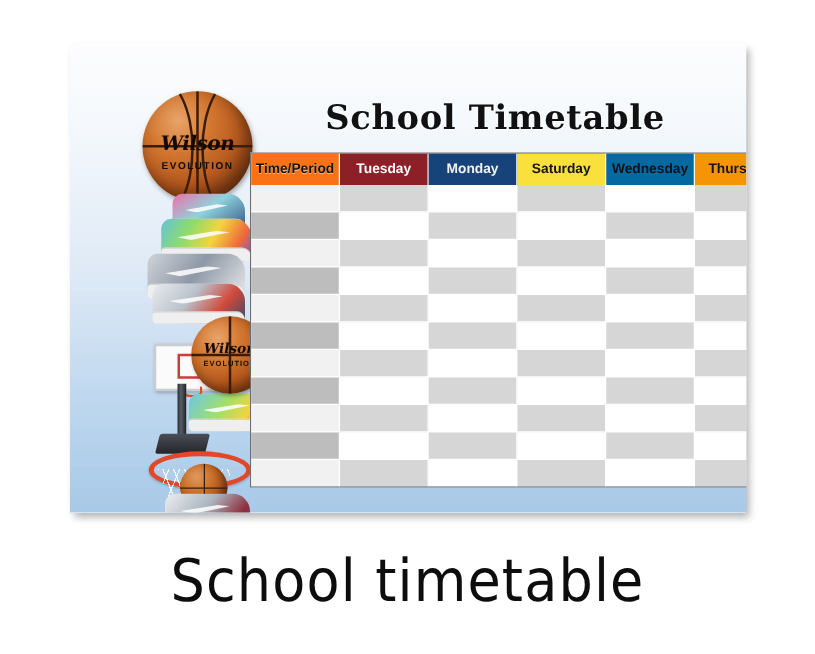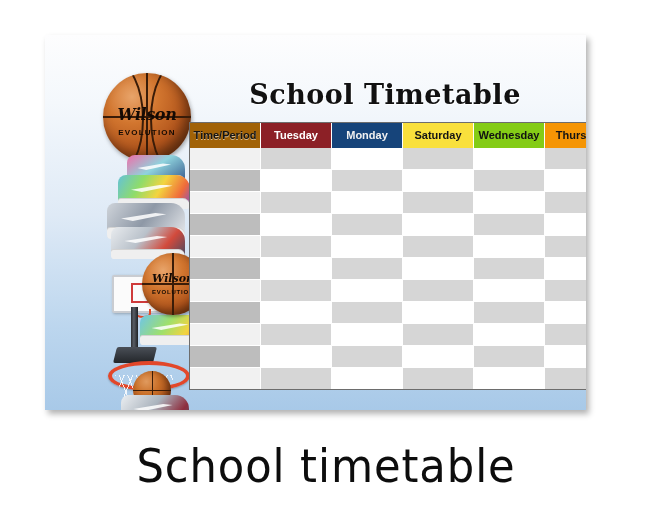--- a/index.html
+++ b/index.html
@@ -11,21 +11,21 @@
     width: 652px;
     height: 523px;
     position: relative;
     overflow: hidden;
     font-family: "Liberation Sans", sans-serif;
   }
 
   
   #poster {
     position: absolute;
-    left: 45px;
+    left: 56px;
     top: 35px;
     width: 541px;
     height: 375px;
     background: linear-gradient(to bottom, #fdfdfe 0%, #f4f8fc 18%, #dfeaf6 48%, #bcd6ee 78%, #a8c9e8 100%);
     box-shadow: 3px 4px 6px rgba(0,0,0,0.30);
     overflow: hidden;
   }
 
   
   #poster-title {
@@ -68,25 +68,25 @@
   #timetable td {
     height: 21px;
     padding: 0;
     border-right: 1px solid #ffffff;
     border-bottom: 1px solid #ffffff;
   }
   #timetable td:last-child { border-right: none; }
   #timetable tr:last-child td { border-bottom: none; }
 
   
-  .h-time { background: #a16207; color: #141414; text-shadow: 0 1px 0 rgba(255,255,255,0.55); }
+  .h-time { background: #f97316; color: #141414; text-shadow: 0 1px 0 rgba(255,255,255,0.55); }
   .h-sun  { background: #8c2026; color: #ffffff; }
   .h-mon  { background: #16447a; color: #f0f0f0; }
   .h-tue  { background: #f9e03c; color: #141414; }
-  .h-wed  { background: #84cc16; color: #111111; }
+  .h-wed  { background: #0369a1; color: #111111; }
   .h-thu  { background: #f59505; color: #141414; }
 
   
   .c-white  { background: #ffffff; }
   .c-gray   { background: #d6d6d6; }
   .t-light  { background: #f1f1f1; }
   .t-dark   { background: #bdbdbd; }
 
   
   .art { position: absolute; pointer-events: none; }

